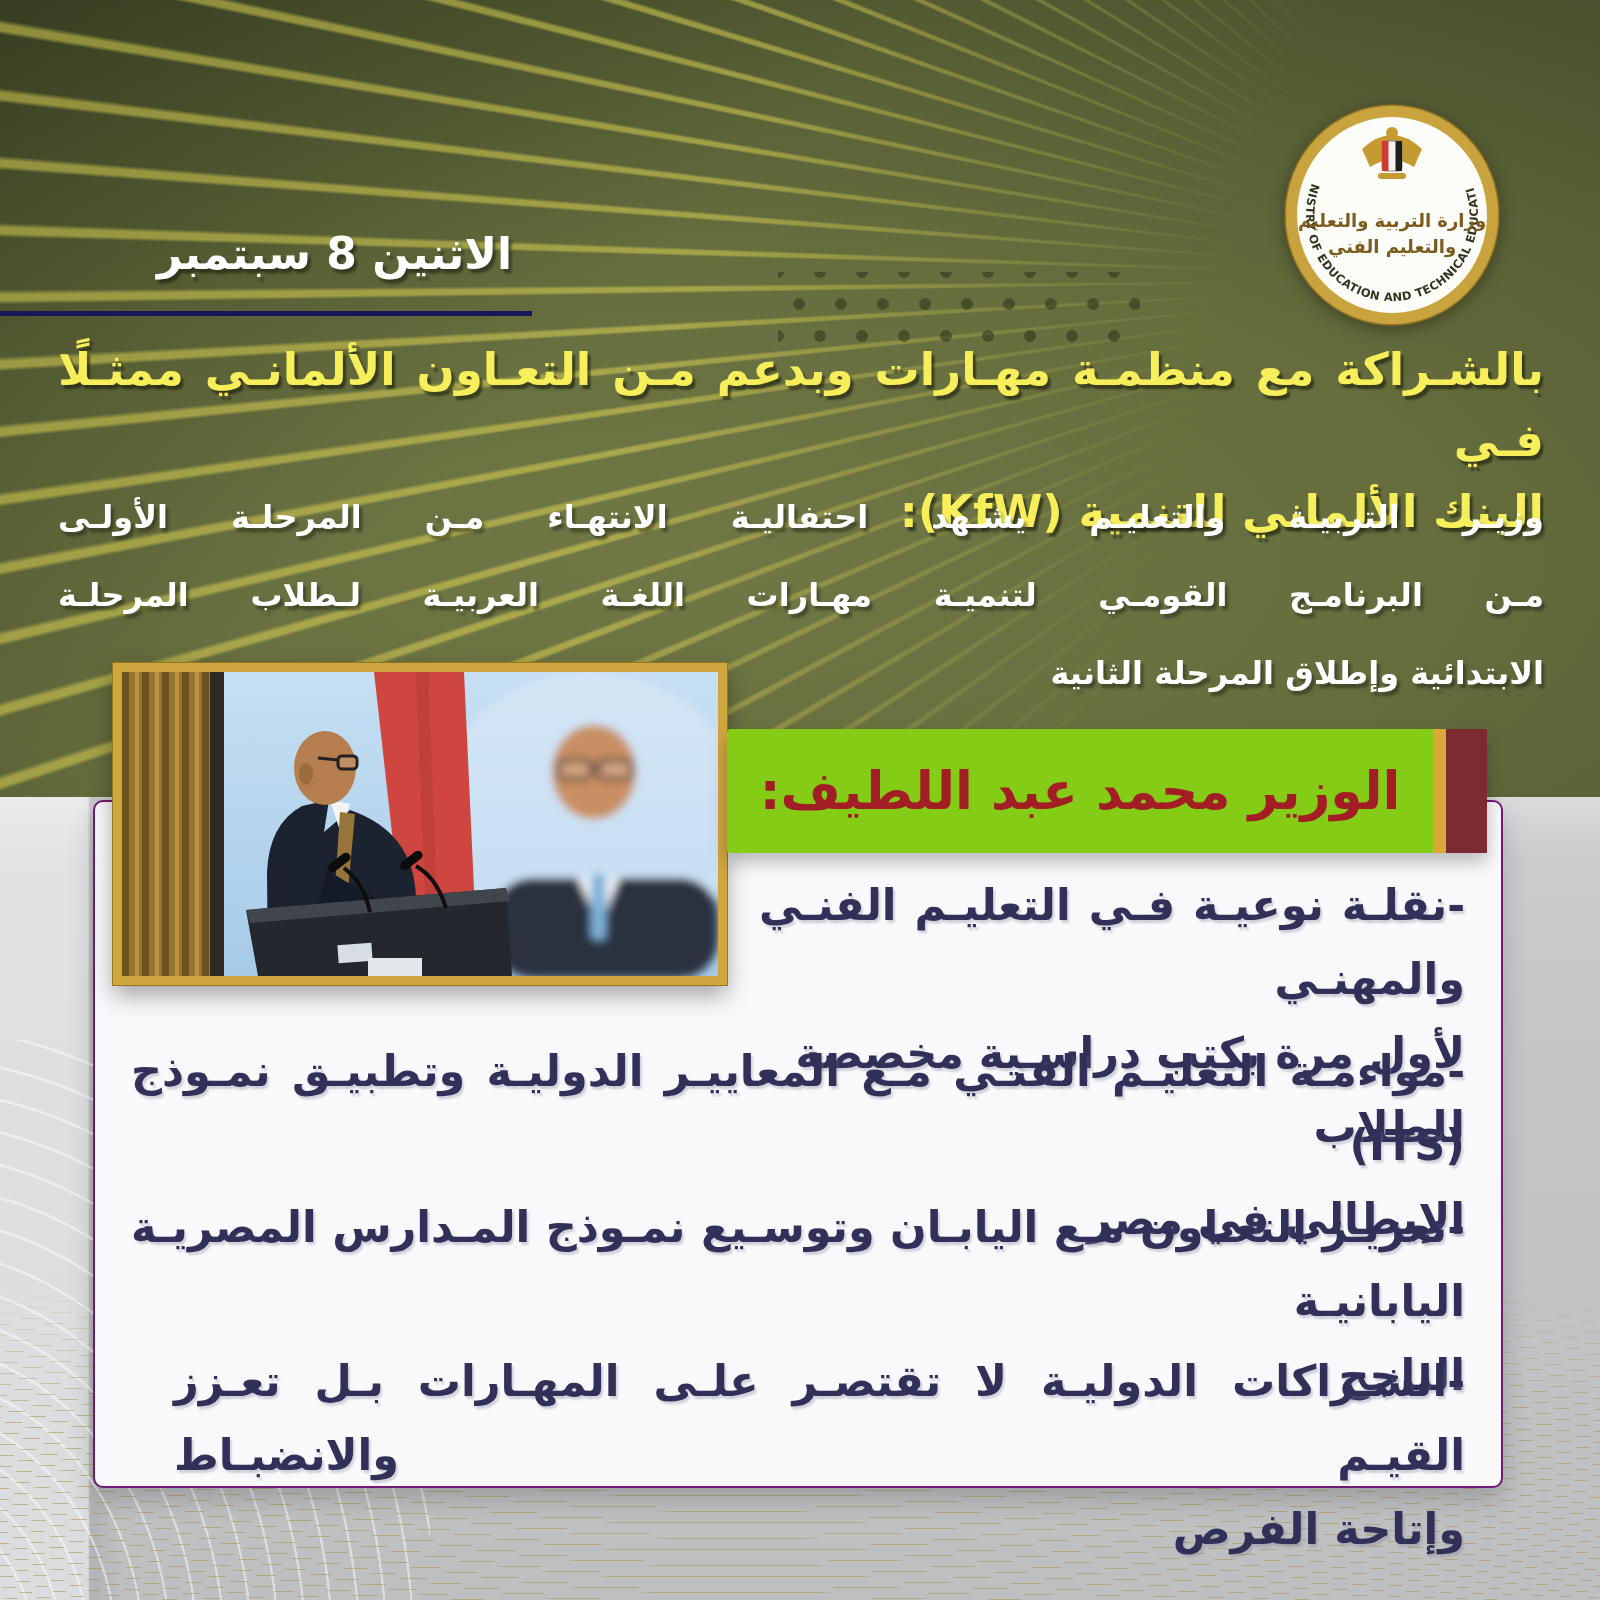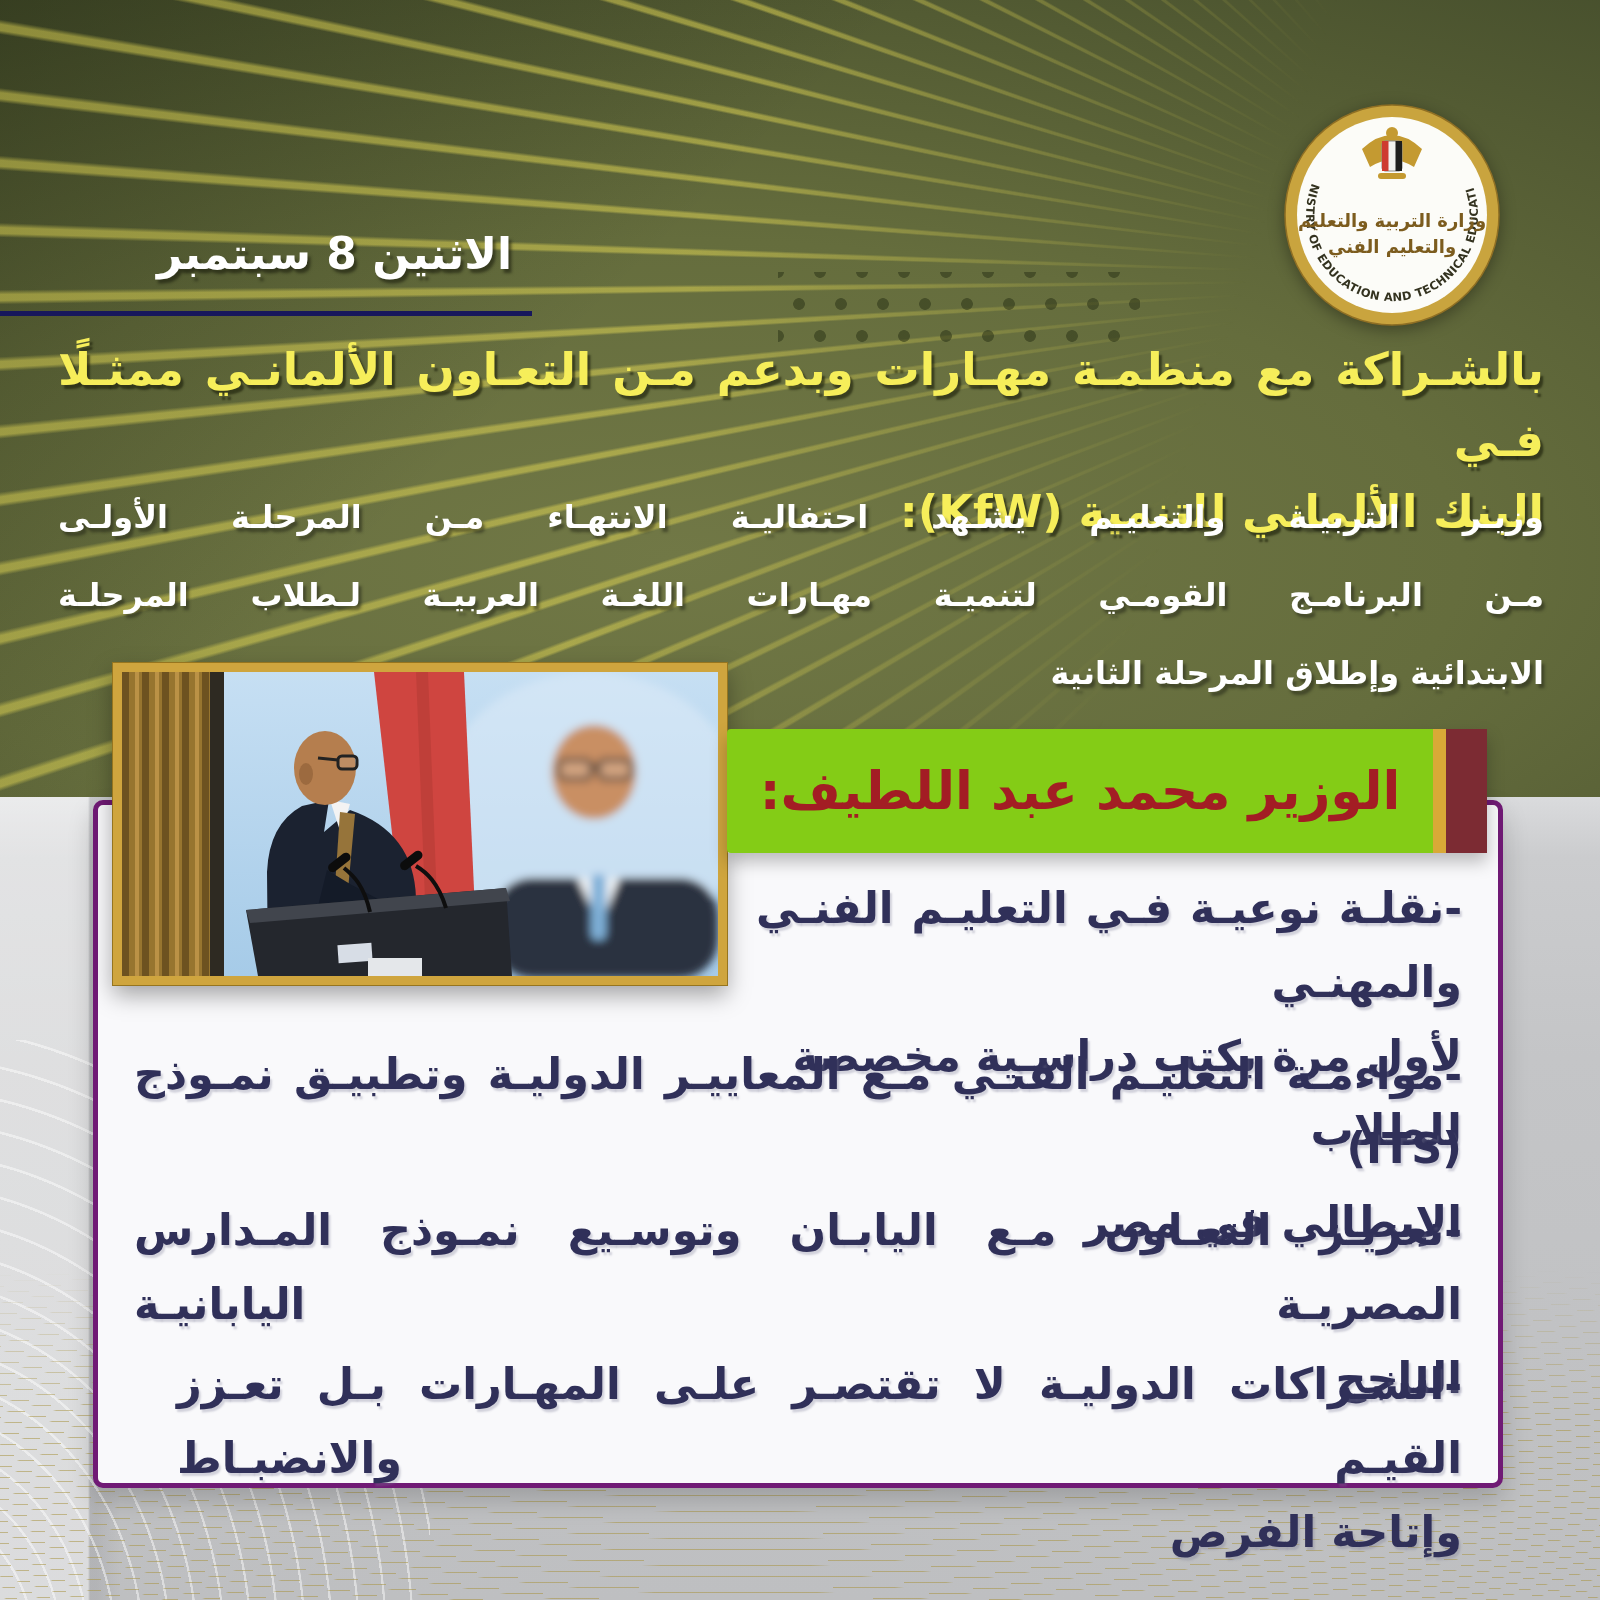--- a/index.html
+++ b/index.html
@@ -77,21 +77,21 @@
     position:absolute;left:0;bottom:0;width:430px;height:560px;
     background:repeating-radial-gradient(105% 95% at -22% 110%,
       rgba(255,255,255,0) 0 21px, rgba(255,255,255,.55) 21px 23px, rgba(255,255,255,0) 23.5px 27px);
     opacity:.85;
   }
 
   
   .panel{
     position:absolute;left:93px;top:800px;width:1410px;height:688px;
     box-sizing:border-box;background:#f9f9fb;
-    border:5px solid #701a75;border-radius:10px;
+    border:2px solid #701a75;border-radius:10px;
     box-shadow:0 12px 26px rgba(0,0,0,.18);
   }
   .quote{
     position:absolute;right:36px;direction:rtl;text-align:right;
     color:#303059;font-size:43px;font-weight:bold;line-height:74px;
     text-shadow:2px 3px 2px rgba(120,120,145,.3);
   }
   .q1{top:66px;width:706px;}
   .q2{top:232px;left:36px;}
   .q3{top:388px;left:36px;}

